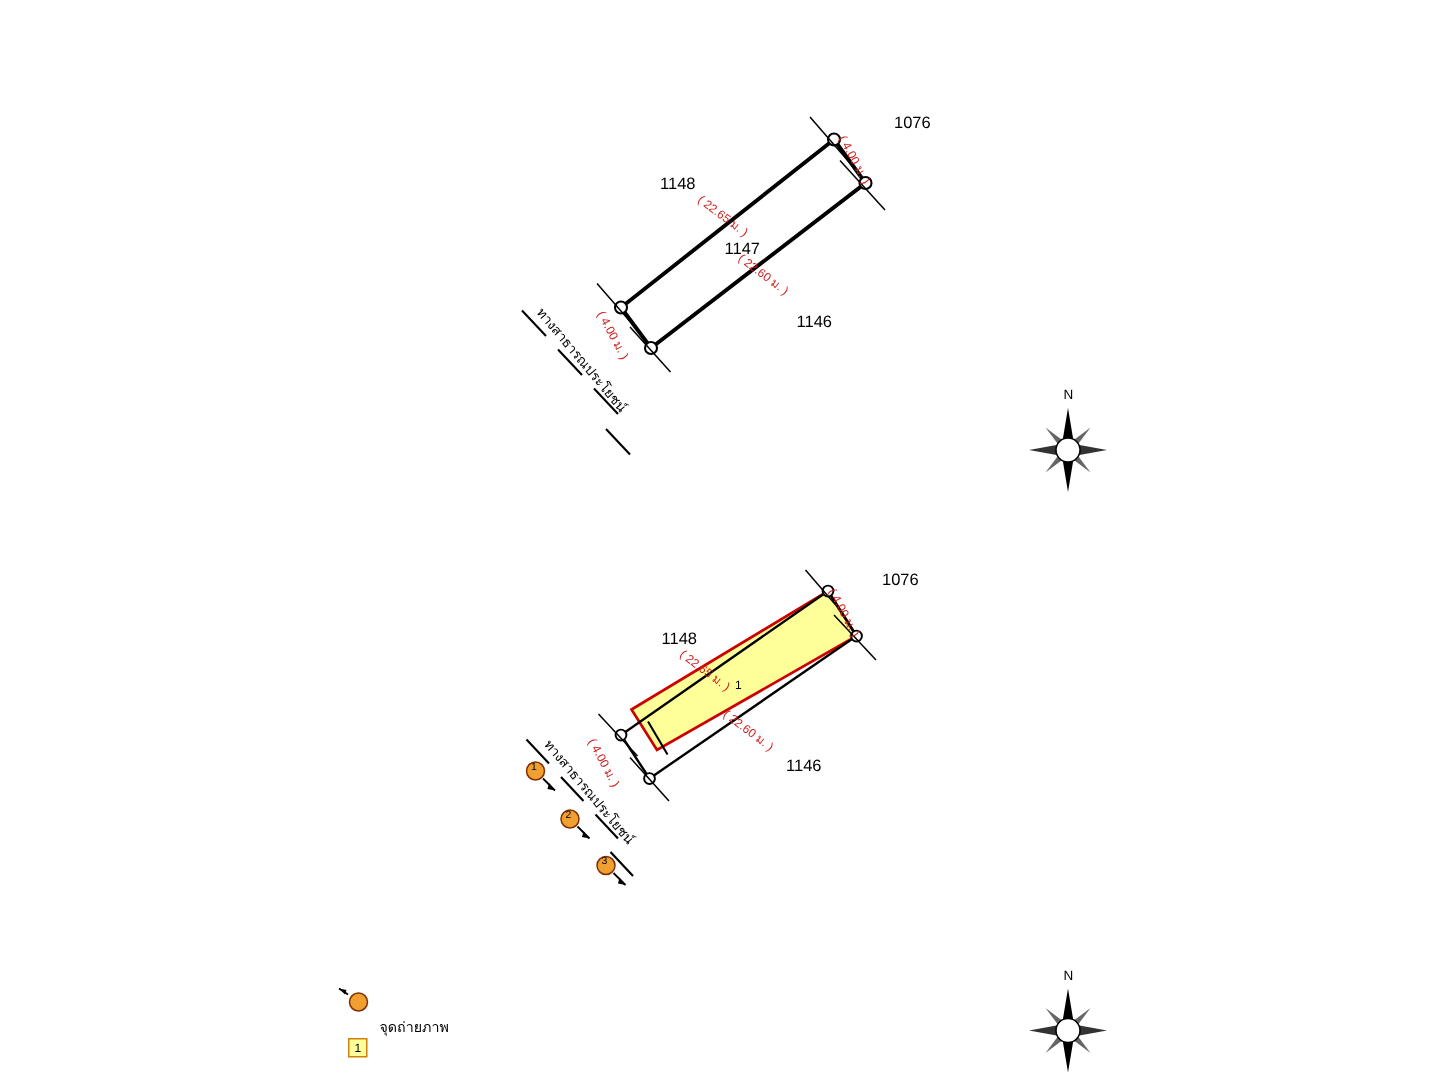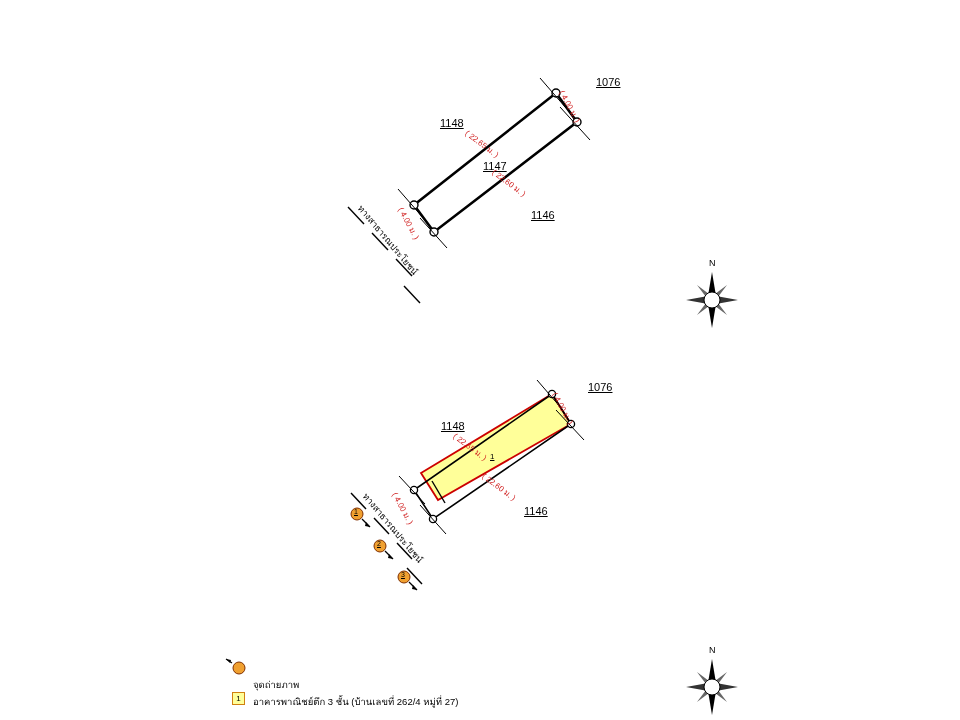--- a/index.html
+++ b/index.html
@@ -24,21 +24,20 @@
     position: absolute;
     left: 0; top: 0;
     width: 960px;
     height: 720px;
   }
   .lbl {
     position: absolute;
     font-size: 11px;
     color: #000000;
     white-space: nowrap;
-    text-decoration: underline;
   }
   .lbl-red {
     position: absolute;
     font-size: 8px;
     color: #d02020;
     white-space: nowrap;
     transform-origin: left top;
   }
   .lbl-thai {
     position: absolute;
@@ -206,15 +205,14 @@
   <div class="lbl" style="left:354px; top:508px; font-size:7px;">1</div>
   <div class="lbl" style="left:377px; top:540px; font-size:7px;">2</div>
   <div class="lbl" style="left:401px; top:571px; font-size:7px;">3</div>
 
   <div class="compass-n" style="left:709px; top:258px;">N</div>
   <div class="compass-n" style="left:709px; top:645px;">N</div>
 
   <div class="legend-text" style="left:253px; top:662px;margin-top:15px;">จุดถ่ายภาพ</div>
 
   <div class="legend-box" style="left:232px; top:692px;">1</div>
-  <div class="legend-text" style="left:253px; top:694px;">อาคารพาณิชย์ตึก 3 ชั้น (บ้านเลขที่ 262/4 หมู่ที่ 27)</div>
 
 </div>
 
 </body></html>

